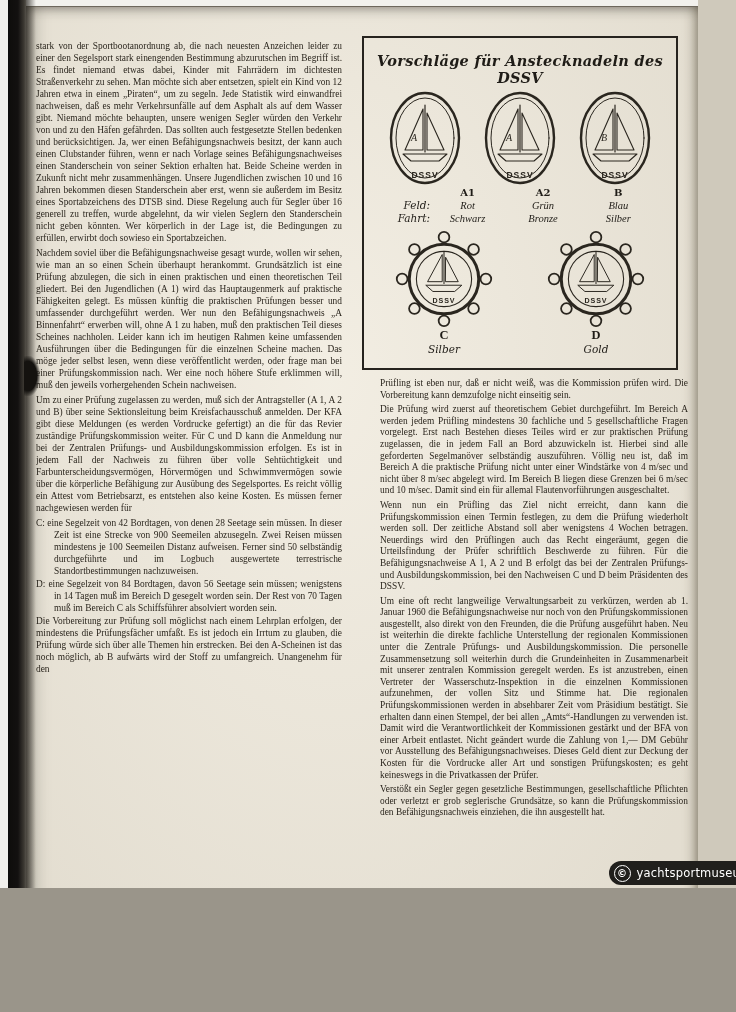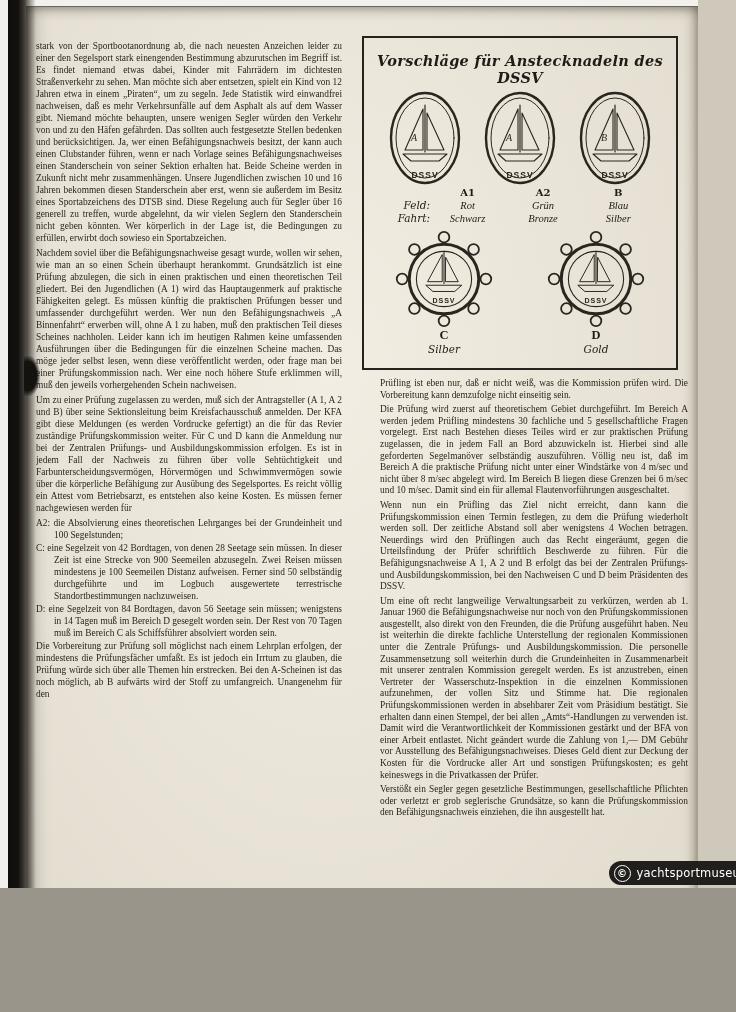--- a/index.html
+++ b/index.html
@@ -68,24 +68,20 @@
 
 <div class="scan">
 
   <div class="page">
 
     <div class="col col-left">
       <p class="p">stark von der Sportbootanordnung ab, die nach neuesten Anzeichen leider zu einer den Segelsport stark einengenden Bestimmung abzurutschen im Begriff ist. Es findet niemand etwas dabei, Kinder mit Fahrrädern im dichtesten Straßenverkehr zu sehen. Man möchte sich aber entsetzen, spielt ein Kind von 12 Jahren etwa in einem „Piraten“, um zu segeln. Jede Statistik wird einwandfrei nachweisen, daß es mehr Verkehrsunfälle auf dem Asphalt als auf dem Wasser gibt. Niemand möchte behaupten, unsere wenigen Segler würden den Verkehr von und zu den Häfen gefährden. Das sollten auch festgesetzte Stellen bedenken und berücksichtigen. Ja, wer einen Befähigungsnachweis besitzt, der kann auch einen Clubstander führen, wenn er nach Vorlage seines Befähigungsnachweises einen Standerschein von seiner Sektion erhalten hat. Beide Scheine werden in Zukunft nicht mehr zusammenhängen. Unsere Jugendlichen zwischen 10 und 16 Jahren bekommen diesen Standerschein aber erst, wenn sie außerdem im Besitz eines Sportabzeichens des DTSB sind. Diese Regelung auch für Segler über 16 generell zu treffen, wurde abgelehnt, da wir vielen Seglern den Standerschein nicht geben könnten. Wer körperlich in der Lage ist, die Bedingungen zu erfüllen, erwirbt doch sowieso ein Sportabzeichen.</p>
       <p class="p">Nachdem soviel über die Befähigungsnachweise gesagt wurde, wollen wir sehen, wie man an so einen Schein überhaupt herankommt. Grundsätzlich ist eine Prüfung abzulegen, die sich in einen praktischen und einen theoretischen Teil gliedert. Bei den Jugendlichen (A 1) wird das Hauptaugenmerk auf praktische Fähigkeiten gelegt. Es müssen künftig die praktischen Prüfungen besser und umfassender durchgeführt werden. Wer nun den Befähigungsnachweis „A Binnenfahrt“ erwerben will, ohne A 1 zu haben, muß den praktischen Teil dieses Scheines nachholen. Leider kann ich im heutigen Rahmen keine umfassenden Ausführungen über die Bedingungen für die einzelnen Scheine machen. Das möge jeder selbst lesen, wenn diese veröffentlicht werden, oder frage man bei einer Prüfungskommission nach. Wer eine noch höhere Stufe erklimmen will, muß den jeweils vorhergehenden Schein nachweisen.</p>
       <p class="p">Um zu einer Prüfung zugelassen zu werden, muß sich der Antragsteller (A 1, A 2 und B) über seine Sektionsleitung beim Kreisfachausschuß anmelden. Der KFA gibt diese Meldungen (es werden Vordrucke gefertigt) an die für das Revier zuständige Prüfungskommission weiter. Für C und D kann die Anmeldung nur bei der Zentralen Prüfungs- und Ausbildungskommission erfolgen. Es ist in jedem Fall der Nachweis zu führen über volle Sehtüchtigkeit und Farbunterscheidungsvermögen, Hörvermögen und Schwimmvermögen sowie über die körperliche Befähigung zur Ausübung des Segelsportes. Es reicht völlig ein Attest vom Betriebsarzt, es entstehen also keine Kosten. Es müssen ferner nachgewiesen werden für</p>
       <div class="hang">
-        <span class="hang-label">A2:</span>
-        <span>die Absolvierung eines theoretischen Lehrganges bei der Grundeinheit und 100 Segelstunden;</span>
-      </div>
-      <div class="hang">
         <span class="hang-label">C:</span>
         <span>eine Segelzeit von 42 Bordtagen, von denen 28 Seetage sein müssen. In dieser Zeit ist eine Strecke von 900 Seemeilen abzusegeln. Zwei Reisen müssen mindestens je 100 Seemeilen Distanz aufweisen. Ferner sind 50 selbständig durchgeführte und im Logbuch ausgewertete terrestrische Standortbestimmungen nachzuweisen.</span>
       </div>
       <div class="hang">
         <span class="hang-label">D:</span>
         <span>eine Segelzeit von 84 Bordtagen, davon 56 Seetage sein müssen; wenigstens in 14 Tagen muß im Bereich D gesegelt worden sein. Der Rest von 70 Tagen muß im Bereich C als Schiffsführer absolviert worden sein.</span>
       </div>
       <p class="p">Die Vorbereitung zur Prüfung soll möglichst nach einem Lehrplan erfolgen, der mindestens die Prüfungsfächer umfaßt. Es ist jedoch ein Irrtum zu glauben, die Prüfung würde sich über alle Themen hin erstrecken. Bei den A-Scheinen ist das noch möglich, ab B aufwärts wird der Stoff zu umfangreich. Unangenehm für den</p>
     </div>
 

